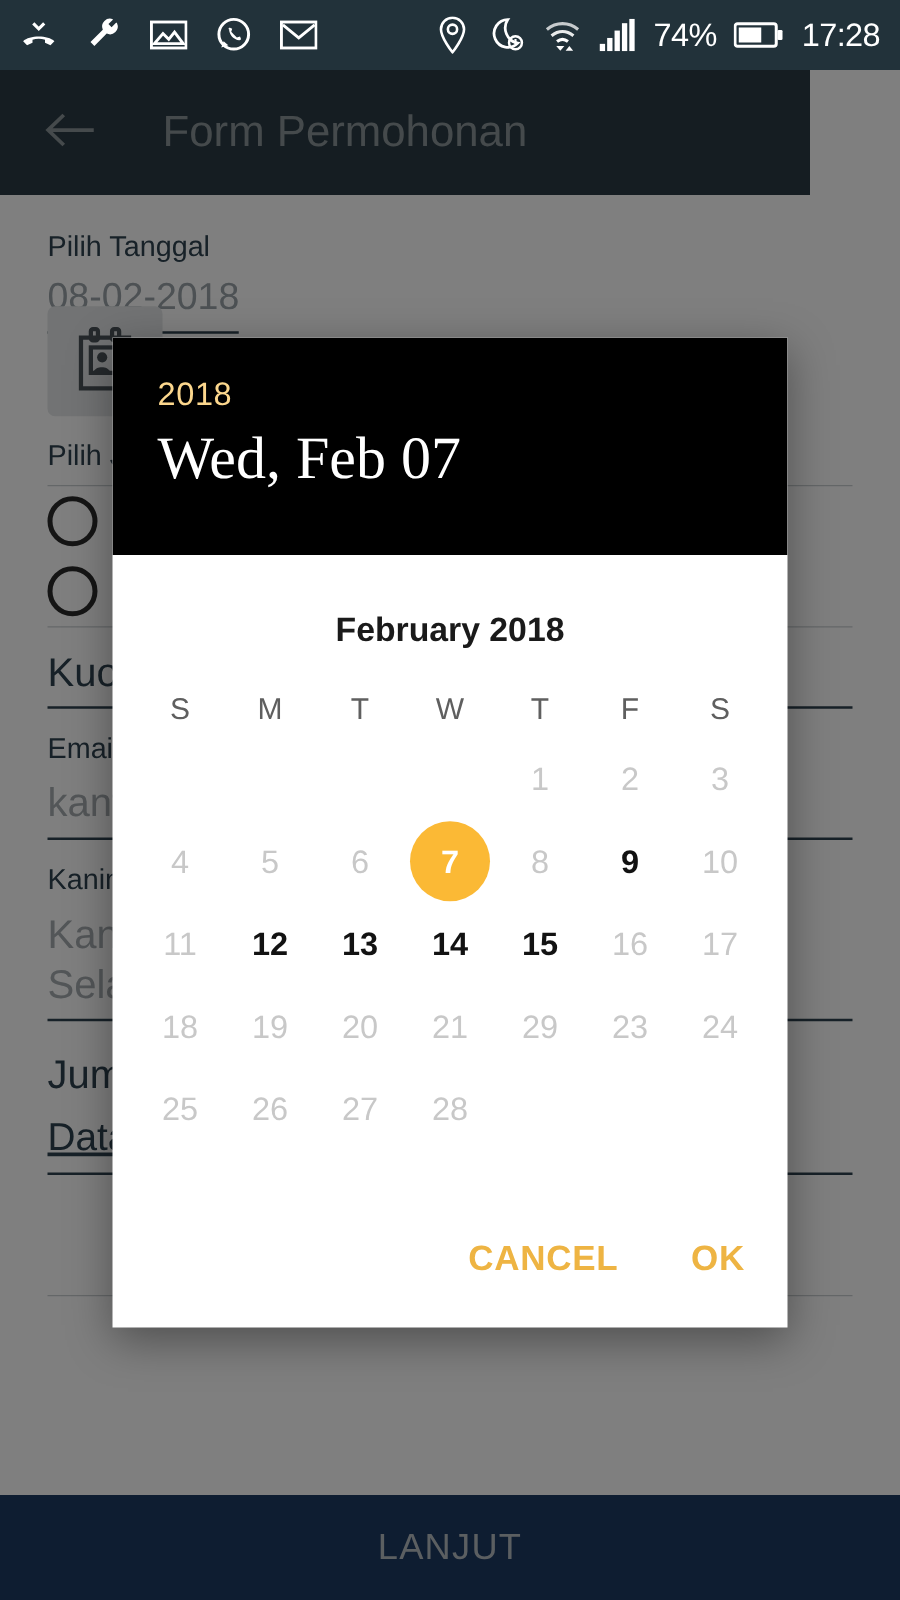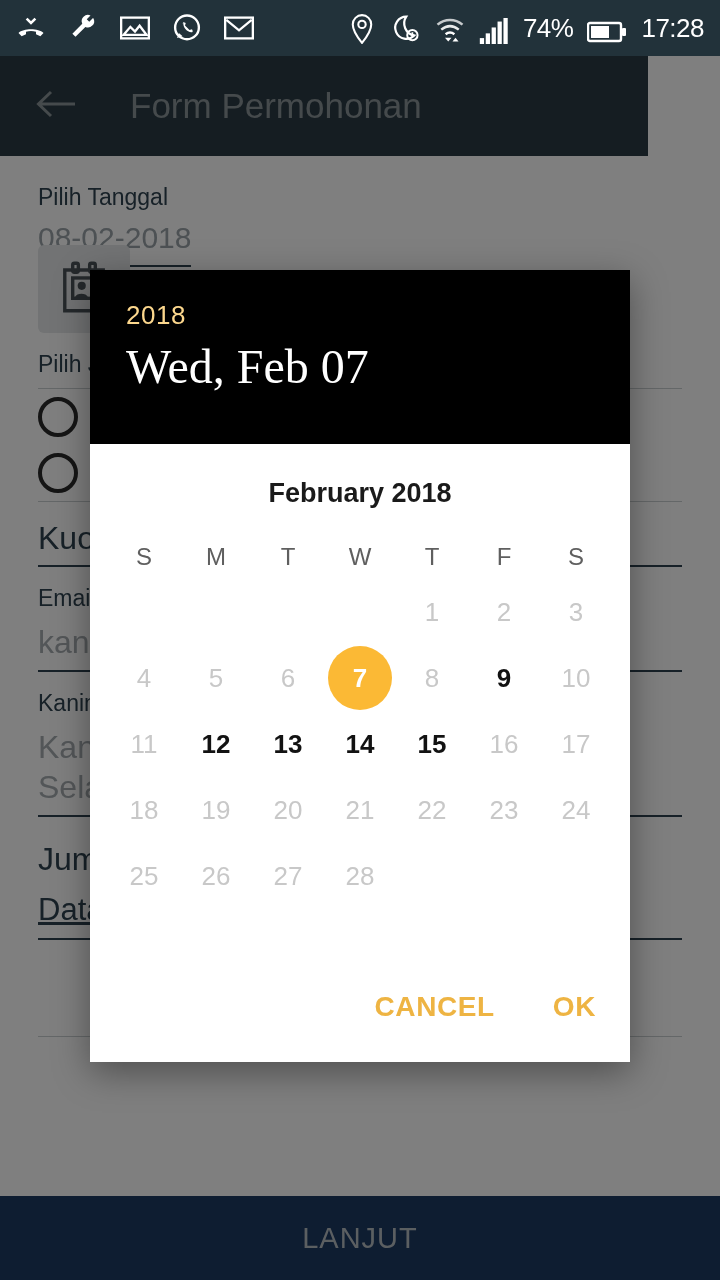--- a/index.html
+++ b/index.html
@@ -19,21 +19,21 @@
   
   #status-bar {
     position: absolute; left: 0; top: 0;
     width: 720px; height: 56px;
     background: #22323a;
     display: flex; align-items: center;
     padding: 0 16px;
     color: #ffffff;
   }
   #status-left { display: flex; align-items: center; gap: 22px; }
-  #status-right { display: flex; align-items: flex-end; gap: 14px; margin-left: auto; }
+  #status-right { display: flex; align-items: center; gap: 14px; margin-left: auto; }
   .sb-icon { display: inline-flex; align-items: center; justify-content: center; }
   .sb-text { font-size: 26px; color: #ffffff; letter-spacing: -0.5px; }
 
   
   #app-bar {
     position: absolute; left: 0; top: 56px;
     width: 648px; height: 100px;
     background: #2a3b44;
     display: flex; align-items: center;
     padding: 0 34px;
@@ -124,21 +124,21 @@
   #dialog-header {
     height: 174px; background: #000000;
     padding: 30px 36px 0 36px;
   }
   #dialog-year {
     font-size: 26px; color: #fcd78d; font-weight: 500; letter-spacing: 0.5px;
   }
   #dialog-date {
     font-size: 48px; color: #ffffff; margin-top: 8px; font-weight: 400; font-family: Liberation Serif, serif;
   }
-  #calendar-area { flex: 1; padding: 34px 18px 0 18px; }
+  #calendar-area { flex: 1; padding: 22px 18px 0 18px; margin-top: 23px; }
   #month-title {
     text-align: center; font-size: 27px; font-weight: bold; color: #1a1a1a;
     margin-bottom: 26px;
   }
   .cal-grid { display: grid; grid-template-columns: repeat(7, 1fr); }
   .dow {
     text-align: center; font-size: 24px; color: #5f5f5f; height: 44px;
     line-height: 44px;
   }
   .day-cell {
@@ -417,21 +417,21 @@
           <div class="day-cell">
             <div class="day-num day-disabled">19</div>
           </div>
           <div class="day-cell">
             <div class="day-num day-disabled">20</div>
           </div>
           <div class="day-cell">
             <div class="day-num day-disabled">21</div>
           </div>
           <div class="day-cell">
-            <div class="day-num day-disabled">22</div>
+            <div class="day-num day-disabled">29</div>
           </div>
           <div class="day-cell">
             <div class="day-num day-disabled">23</div>
           </div>
           <div class="day-cell">
             <div class="day-num day-disabled">24</div>
           </div>
           <div class="day-cell">
             <div class="day-num day-disabled">25</div>
           </div>

